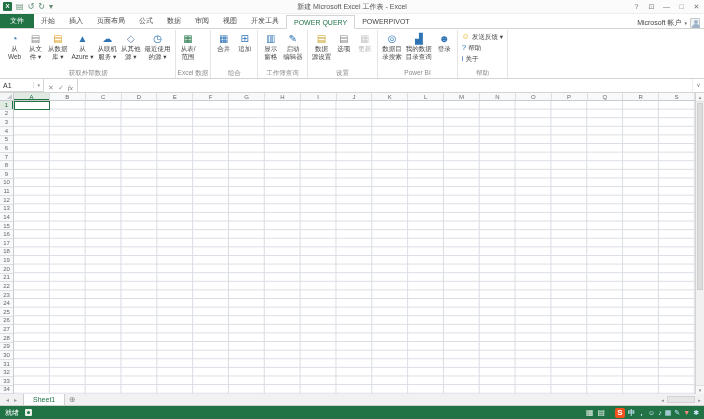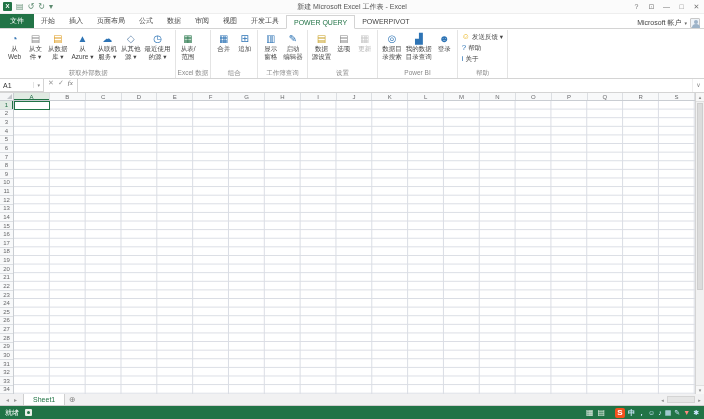--- a/index.html
+++ b/index.html
@@ -38,21 +38,21 @@
   .arr { font-size:5px; color:#666; }
   .group-label { font-size:6.5px; color:#8a8a8a; text-align:center; height:10px; line-height:10px; white-space:nowrap; }
   .smallstack { flex:1; display:flex; flex-direction:column; justify-content:flex-start; padding-top:1px; }
   .smallbtn { display:flex; align-items:center; gap:2px; font-size:6.5px; line-height:10px; height:11px; white-space:nowrap; padding:0 2px; }
   .smallbtn .ic { font-size:8px; }
 
   
   .formulabar { height:14px; display:flex; align-items:stretch; border-bottom:1px solid #d4d4d4; background:#fff; font-size:7px; }
   .namebox { width:44px; border:1px solid #d4d4d4; border-top:none; border-left:none; display:flex; align-items:center; padding-left:3px; color:#333; }
   .namebox .nb-arr { margin-left:auto; color:#888; font-size:5px; padding:0 3px; border-left:1px solid #e4e4e4; }
-  .fxbtns { display:flex; align-items:flex-start; gap:4px; padding:0 4px; border-right:1px solid #d4d4d4; color:#9a9a9a; }
+  .fxbtns { display:flex; align-items:flex-end; gap:4px; padding:0 4px; border-right:1px solid #d4d4d4; color:#9a9a9a; }
   .fxbtns .fx { font-style:italic; color:#6d6d6d; font-family:"Liberation Serif",serif; }
   .formula-input { flex:1; background:#fff; }
   .fb-chevron { width:12px; text-align:center; color:#888; font-size:6px; line-height:13px; border-left:1px solid #eee; }
 
   
   .sheetregion { display:flex; height:301px; }
   .sheetleft { flex:1; display:flex; flex-direction:column; }
   .colheaders { height:8px; display:flex; background:#f8f9fa; border-bottom:1px solid #c9cdd2; font-size:6px; color:#68696b; }
   .corner { width:14px; border-right:1px solid #c9cdd2; position:relative; background:#f4f5f6; }
   .corner:after { content:""; position:absolute; right:1px; bottom:1px; border-left:5px solid transparent; border-bottom:5px solid #c4c7cb; }

